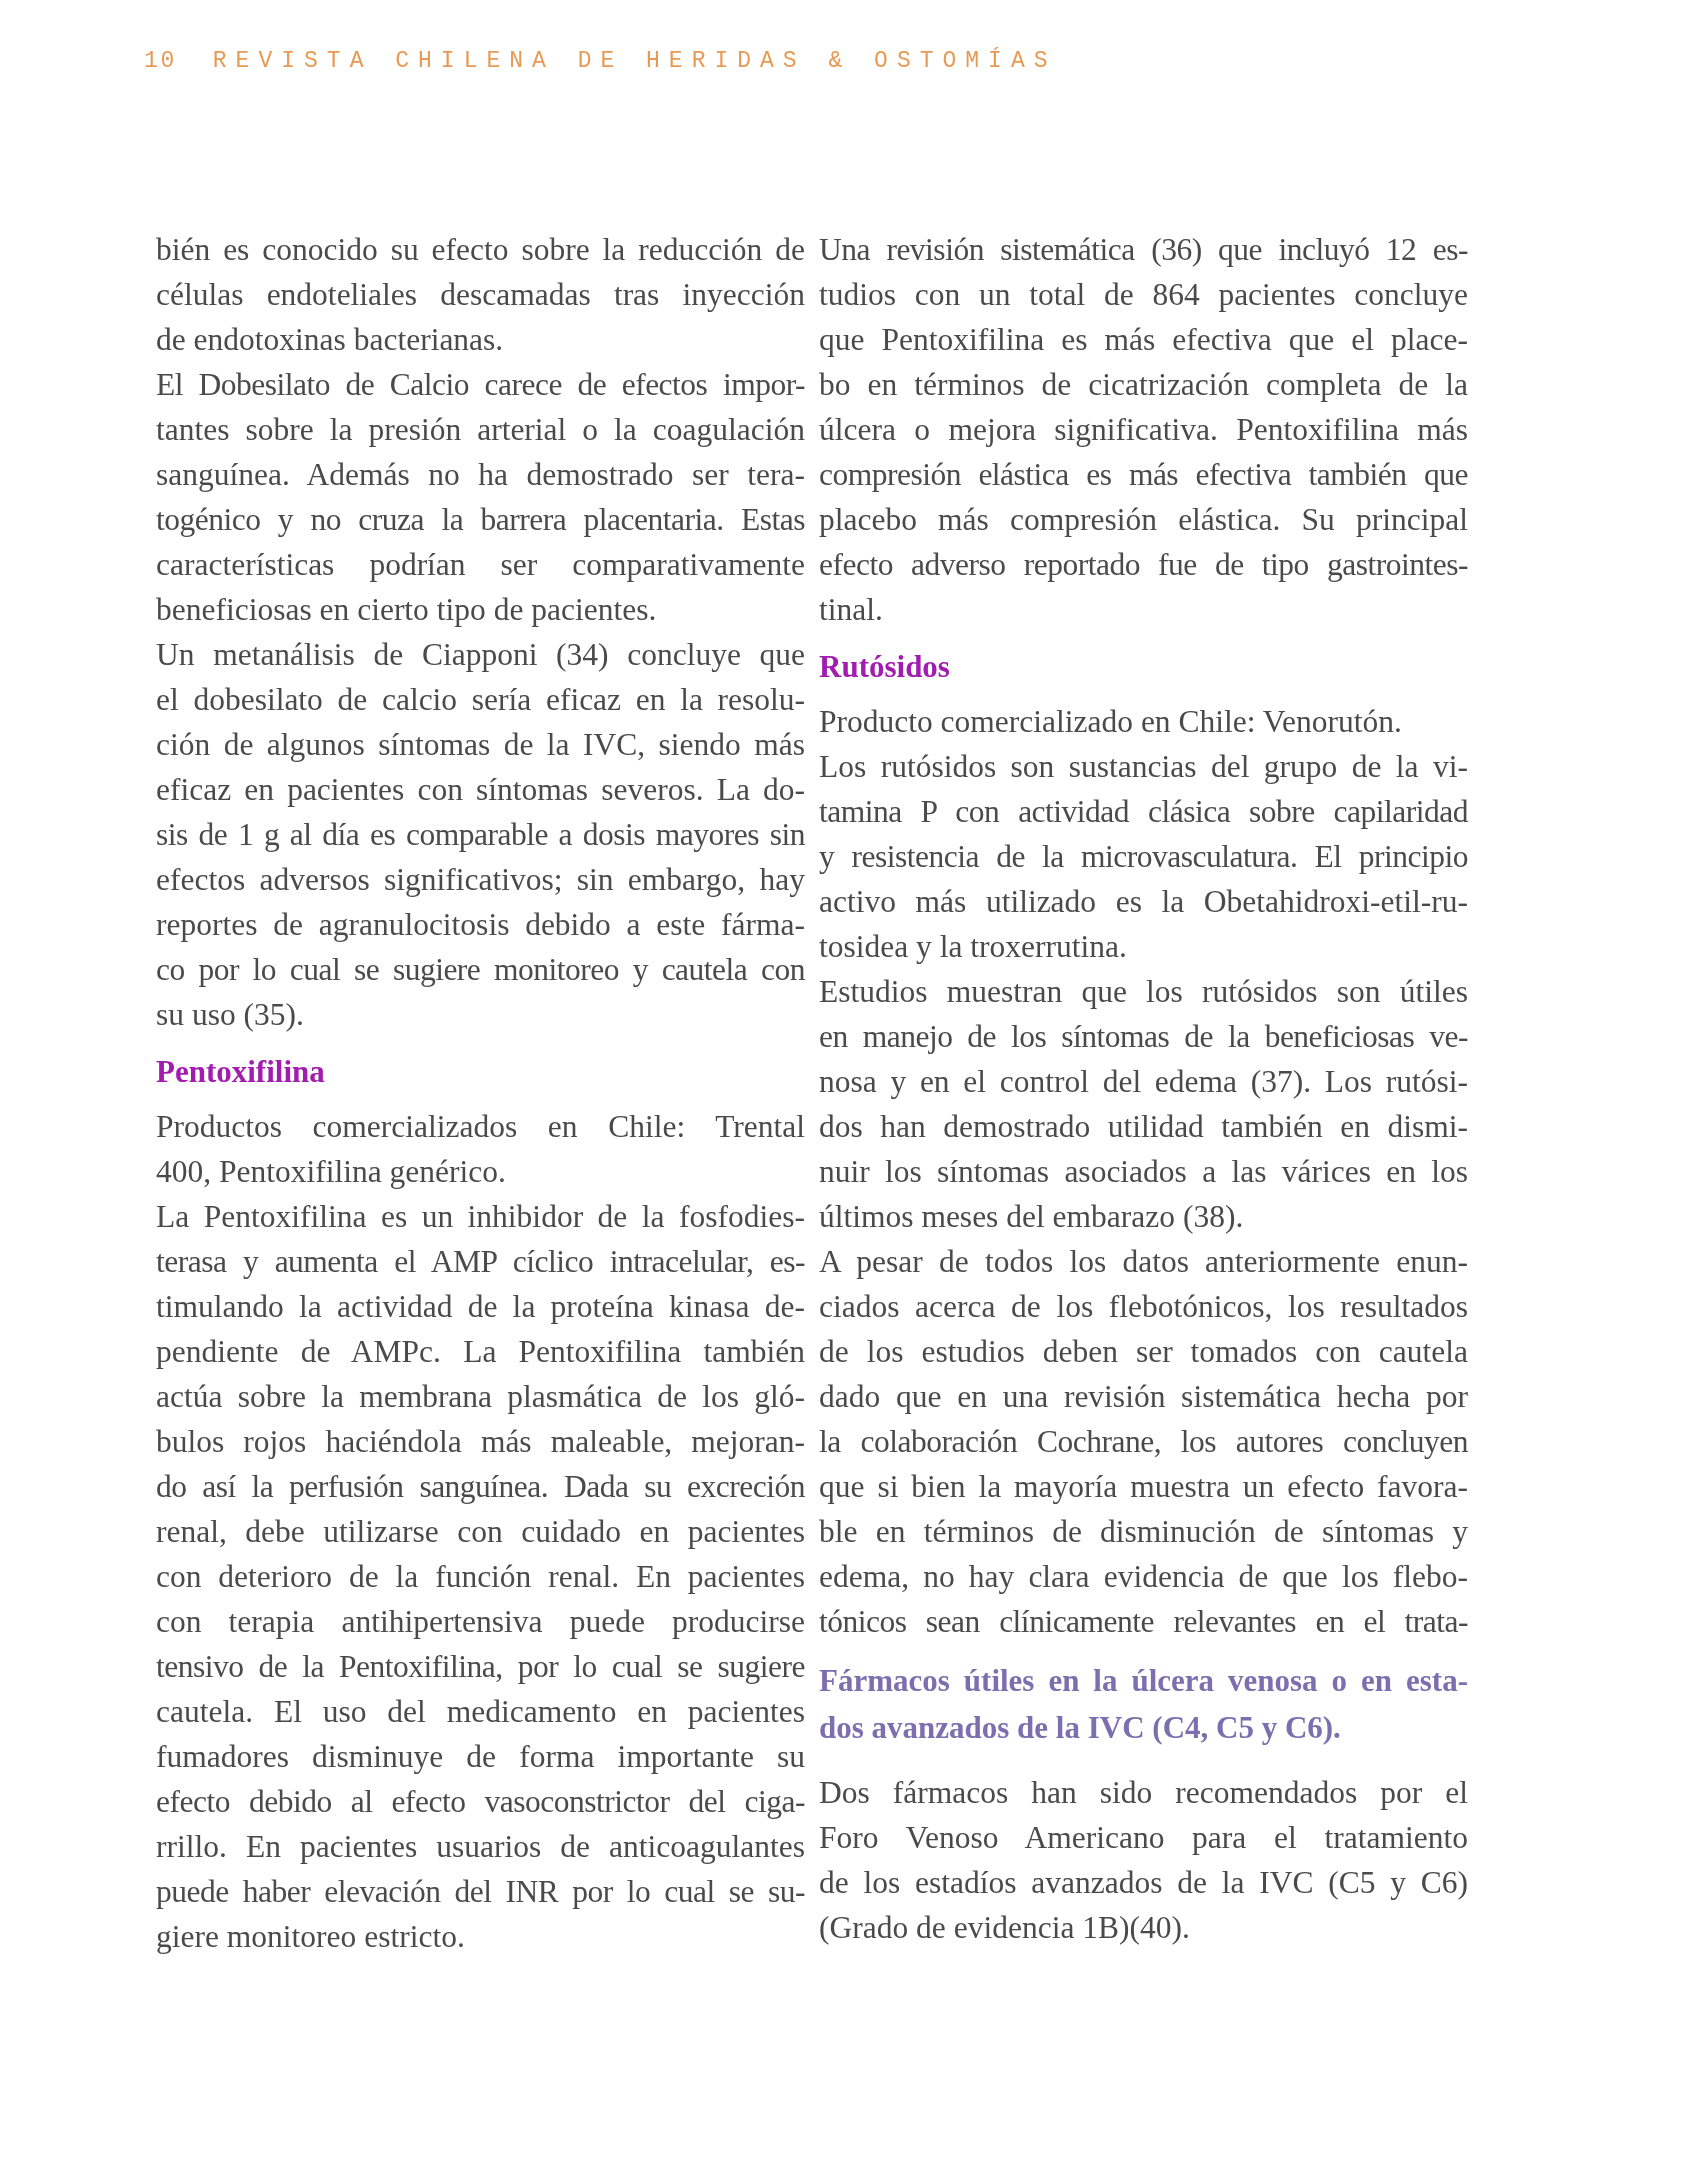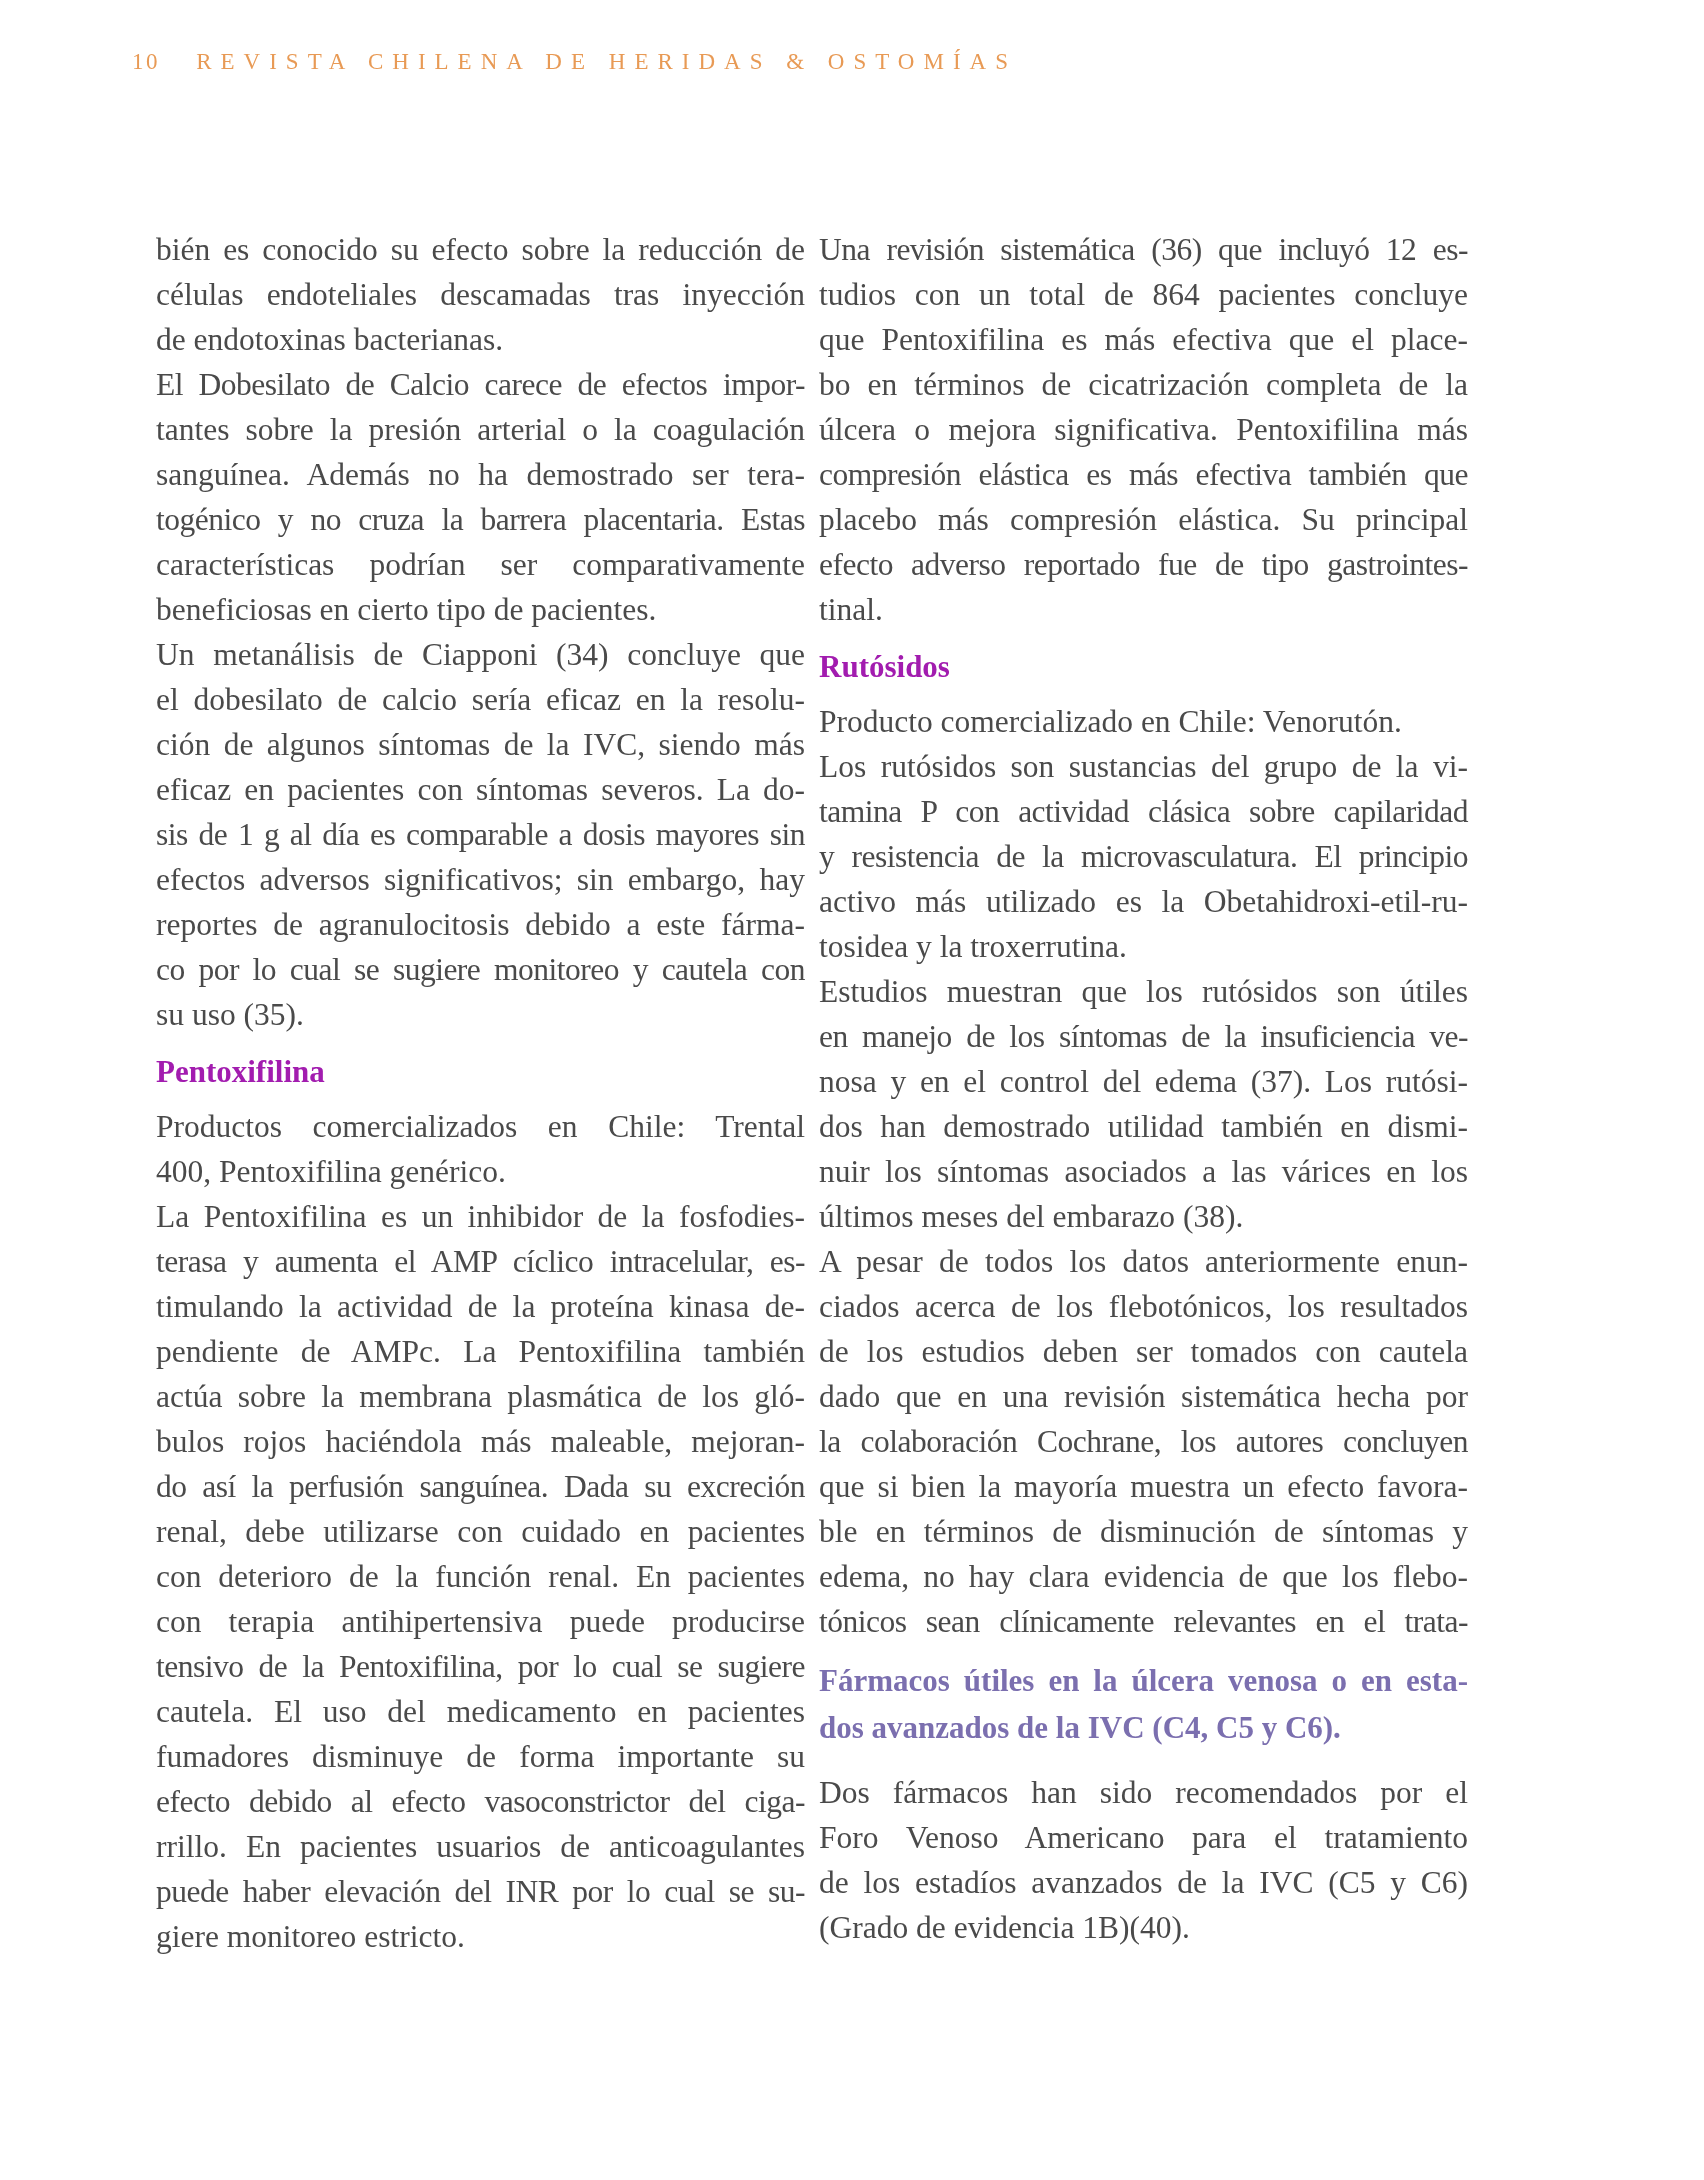--- a/index.html
+++ b/index.html
@@ -1,19 +1,19 @@
 <!DOCTYPE html>
 <html style="font-size:13.6px"><head>
 <meta charset="utf-8">
 <style>
   html, body { margin: 0; padding: 0; background: #ffffff; }
   body { width: 1704px; height: 2181px; position: relative; overflow: hidden; }
   .header {
-    position: absolute; left: 132px; top: 47px;
-    font-family: Liberation Serif, serif; font-weight: 300;
+    position: absolute; left: 144px; top: 47px;
+    font-family: Liberation Mono, monospace; font-weight: 300;
     font-size: 23px; letter-spacing: 9px; color: #E89A55;
     white-space: nowrap; line-height: 29px;
   }
   .header .pg { letter-spacing: 2.6px; margin-right: 36px; }
   .col {
     position: absolute; top: 227px;
     font-family: "Liberation Serif", serif; color: #4a4a4a;
     font-size: 31.5px;
   }
   .col.left { left: 132px; width: 649px; margin-left: 24px; }
@@ -108,21 +108,21 @@
   </div>
   <div>
     <div class="line">Los rutósidos son sustancias del grupo de la vi-</div>
     <div class="line tight">tamina P con actividad clásica sobre capilaridad</div>
     <div class="line tight">y resistencia de la microvasculatura. El principio</div>
     <div class="line">activo más utilizado es la Obetahidroxi-etil-ru-</div>
     <div class="line last">tosidea y la troxerrutina.</div>
   </div>
   <div>
     <div class="line">Estudios muestran que los rutósidos son útiles</div>
-    <div class="line tight">en manejo de los síntomas de la insuficiencia ve-</div>
+    <div class="line tight">en manejo de los síntomas de la beneficiosas ve-</div>
     <div class="line">nosa y en el control del edema (37). Los rutósi-</div>
     <div class="line">dos han demostrado utilidad también en dismi-</div>
     <div class="line">nuir los síntomas asociados a las várices en los</div>
     <div class="line last">últimos meses del embarazo (38).</div>
   </div>
   <div>
     <div class="line">A pesar de todos los datos anteriormente enun-</div>
     <div class="line">ciados acerca de los flebotónicos, los resultados</div>
     <div class="line">de los estudios deben ser tomados con cautela</div>
     <div class="line">dado que en una revisión sistemática hecha por</div>

